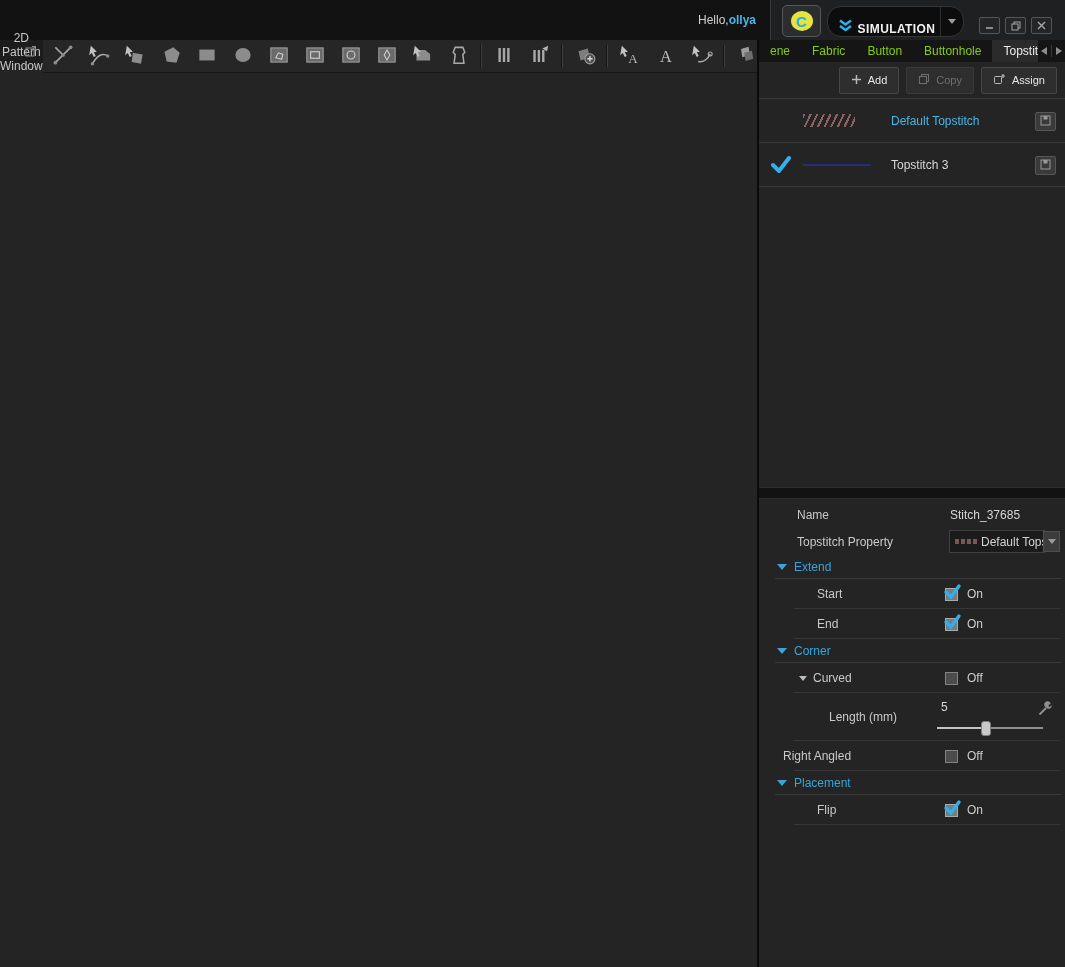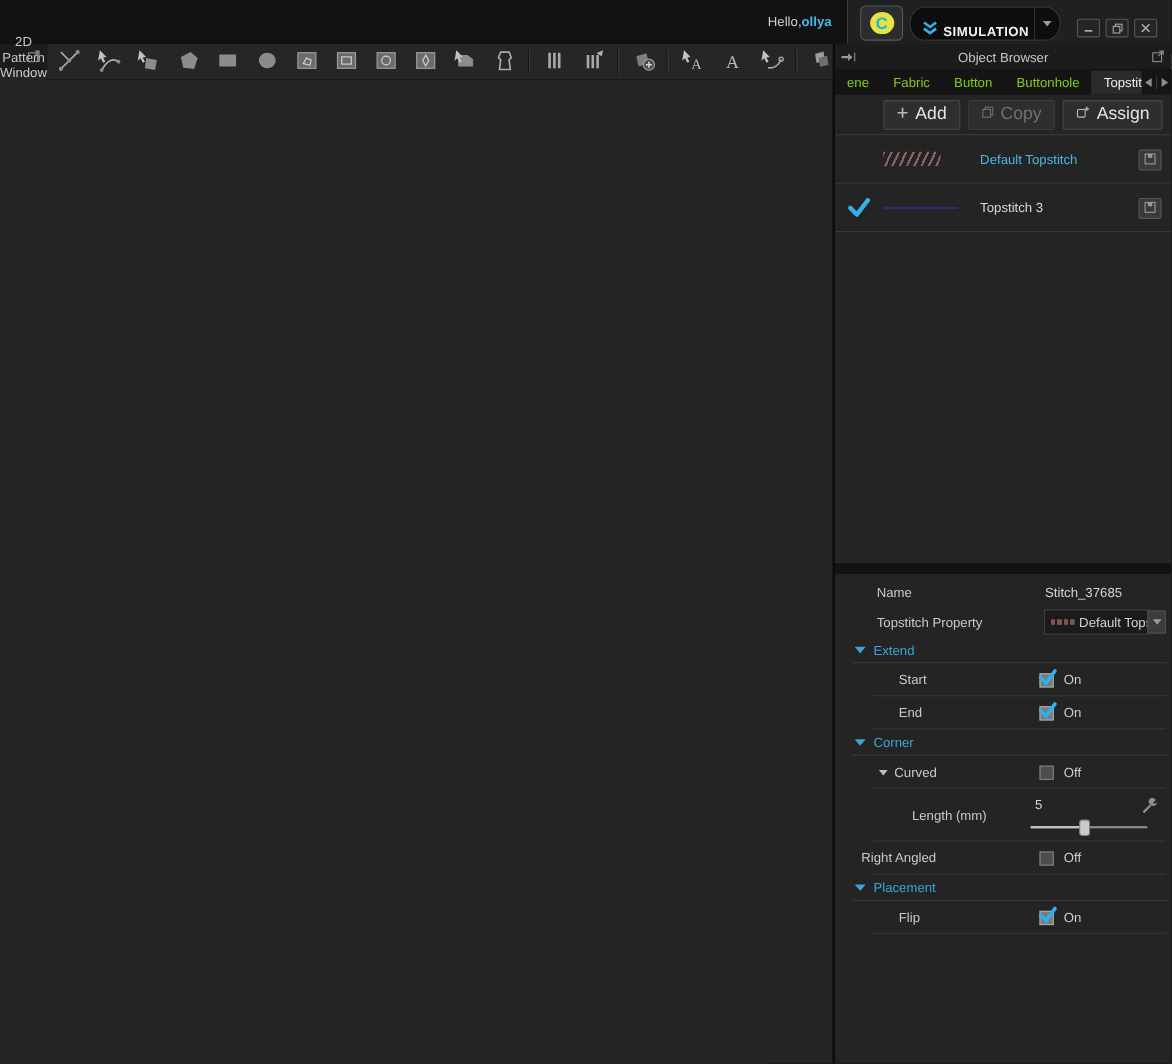--- a/index.html
+++ b/index.html
@@ -44,21 +44,21 @@
   .right-panel{flex:1;background:#242424;border-left:2px solid #0a0a0a;display:flex;flex-direction:column;min-width:0}
   .ob-tabs{height:22px;flex:0 0 22px;background:#151515;display:flex;align-items:stretch;position:relative;overflow:hidden}
   .tab{padding:0 11px;display:flex;align-items:center;color:#84cc16}
   .tab.active{background:#2b2b2b;color:#ececec}
   .tab-arrows{position:absolute;right:0;top:0;height:22px;display:flex;align-items:center;gap:2px;background:#151515;padding:0 3px}
   .tri-l{width:0;height:0;border-top:4px solid transparent;border-bottom:4px solid transparent;border-right:6px solid #8d8d8d}
   .tri-r{width:0;height:0;border-top:4px solid transparent;border-bottom:4px solid transparent;border-left:6px solid #8d8d8d}
   .tab-arrow-sep{width:1px;height:12px;background:#3a3a3a;margin:0 2px}
 
   .ob-actions{height:36px;flex:0 0 36px;display:flex;align-items:center;justify-content:flex-end;gap:7px;padding-right:8px}
-  .btn{height:25px;background:#2e2e2e;border:1px solid #474747;border-radius:2px;color:#e4e4e4;display:flex;align-items:center;gap:6px;padding:0 11px;font-size:16px}
+  .btn{height:25px;background:#2e2e2e;border:1px solid #474747;border-radius:2px;color:#e4e4e4;display:flex;align-items:center;gap:6px;padding:0 11px;font-size:11px}
   .btn.disabled{color:#707070;border-color:#3a3a3a}
 
   .ob-list{border-top:1px solid #3a3a3a}
   .ob-row{height:43px;display:flex;align-items:center;border-bottom:1px solid #383838;position:relative}
   .ob-check{width:44px;display:flex;align-items:center;justify-content:center}
   .ob-thumb{width:70px;display:flex;align-items:center}
   .thumb-hatch{width:52px;height:13px;background:repeating-linear-gradient(115deg,#8a6262 0 2px,rgba(0,0,0,0) 2px 6px)}
   .thumb-line{width:68px;height:2px;background:#272d7c}
   .ob-label{margin-left:18px}
   .ob-row.sel0 .ob-label{color:#4ab5e5}
@@ -463,36 +463,20 @@
             </g>
             <line x1="141" y1="779" x2="374" y2="777" stroke="#e0679b" stroke-width="2.2"></line>
             <circle cx="141" cy="779" r="3.5" fill="#f0b6d0" stroke="#c23d7e" stroke-width="1.4"></circle>
             <circle cx="374" cy="777" r="3.5" fill="#f0b6d0" stroke="#c23d7e" stroke-width="1.4"></circle>
             <text x="236" y="421" font-size="12.5" fill="#0a0a0a" font-family="Liberation Sans,sans-serif">0.67</text>
             <polygon points="266,424 280,435 274,436.5 277.5,444.5 273.5,446.5 270,438.5 266,442" fill="#ffffff" stroke="#444" stroke-width="0.9"></polygon>
           </svg></div>
     </div>
 
     <div class="right-panel">
-      <div class="panel-title">
-        <span class="collapse">
-          <svg width="14" height="10" viewBox="0 0 14 10">
-              <path d="M1 5h6" stroke="#9a9a9a" stroke-width="2"></path>
-              <path d="M7 1.5L11 5 7 8.5z" fill="#9a9a9a"></path>
-              <path d="M13 1v8" stroke="#6f6f6f" stroke-width="1.5"></path>
-            </svg>
-        </span>
-        <span class="ttl">Object Browser</span>
-        <span class="popout">
-          <svg width="12" height="12" viewBox="0 0 12 12">
-              <rect x="1" y="3" width="8" height="8" fill="none" stroke="#8f8f8f"></rect>
-              <path d="M6 6l4.5-4.5M7 1.5h3.5V5" fill="none" stroke="#8f8f8f"></path>
-            </svg>
-        </span>
-      </div>
       <div class="ob-tabs" id="obTabs">
           <div class="tab">
             <span>ene</span>
           </div>
           <div class="tab">
             <span>Fabric</span>
           </div>
           <div class="tab">
             <span>Button</span>
           </div>

